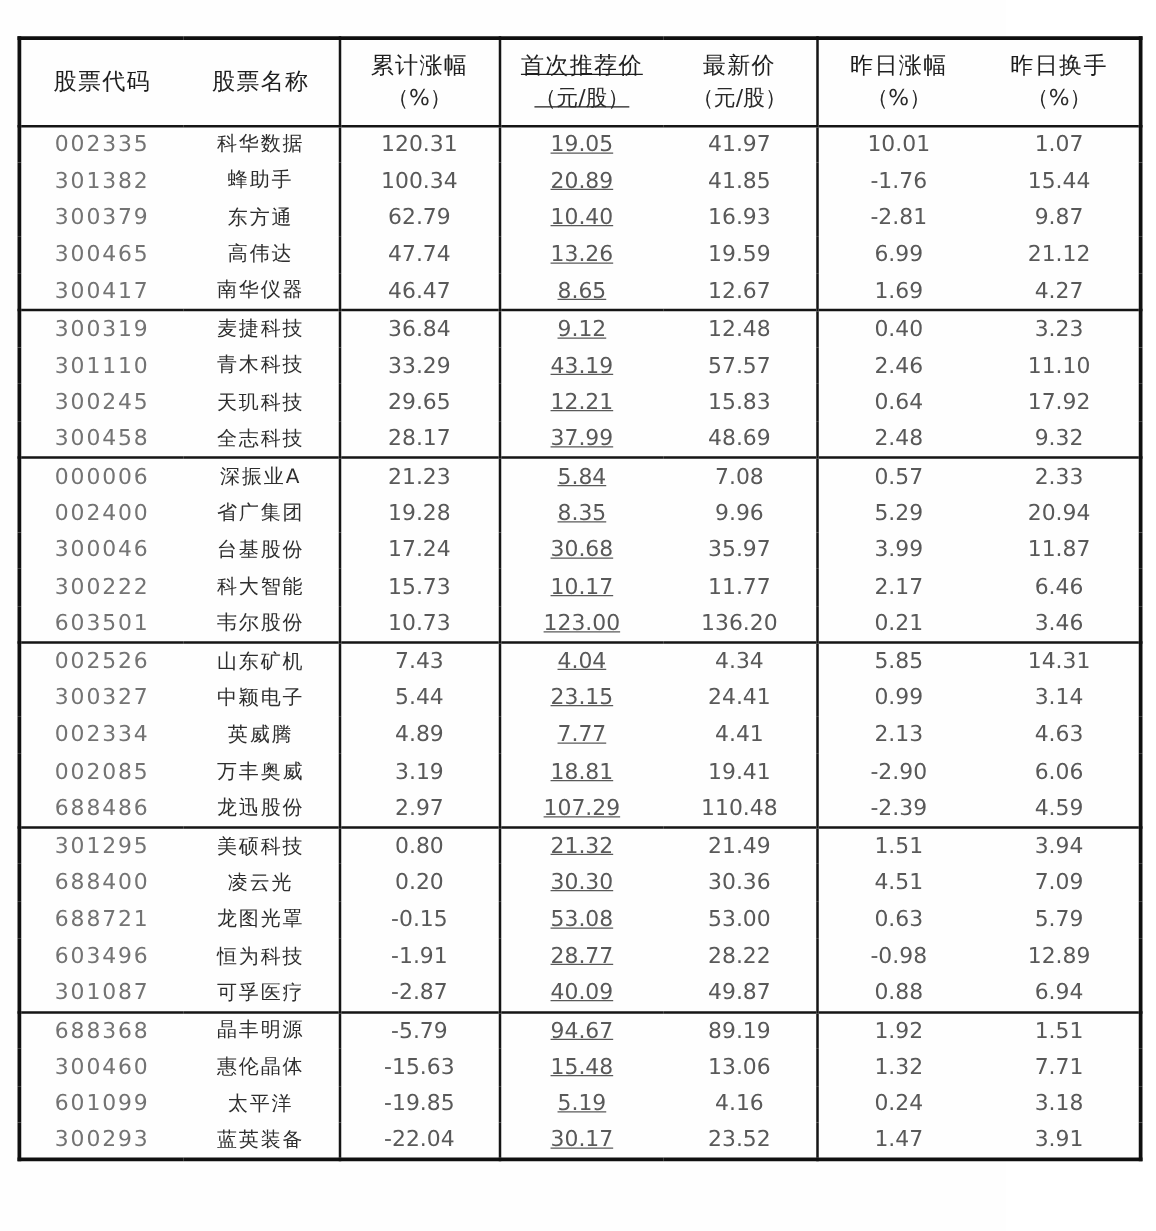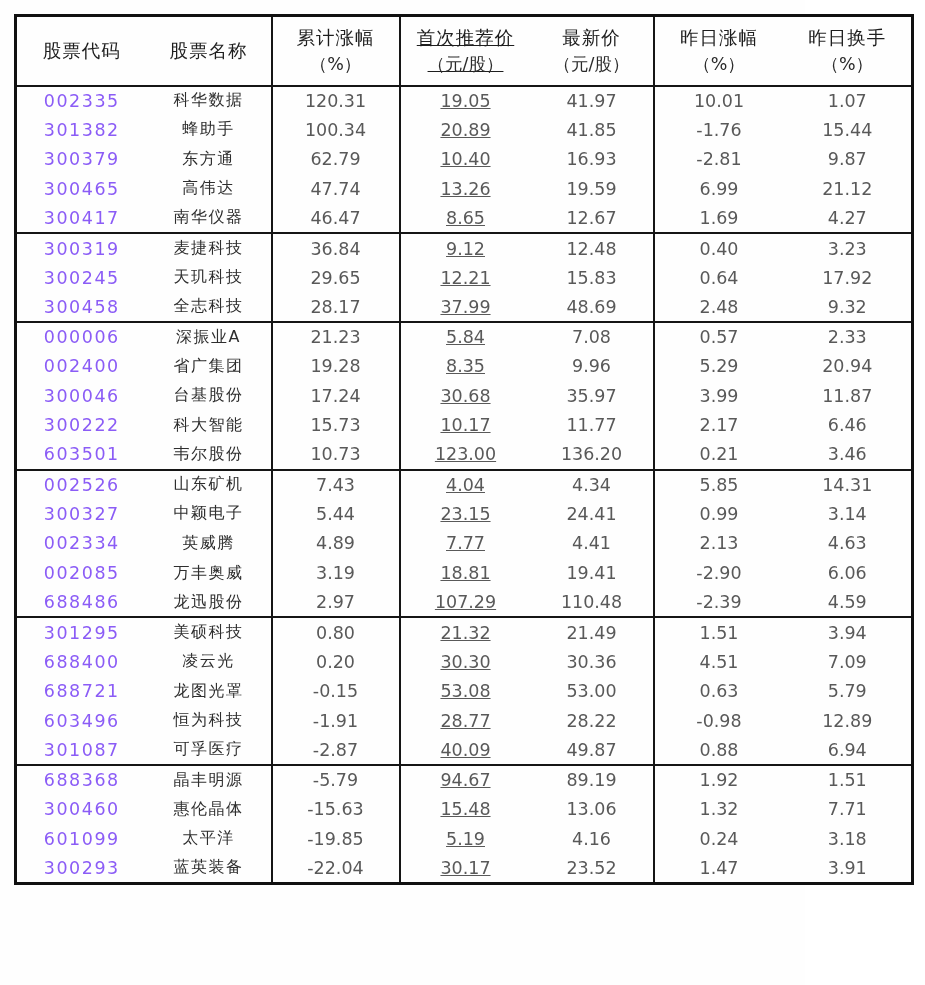--- a/index.html
+++ b/index.html
@@ -8,21 +8,21 @@
     background: #ffffff;
     width: 925px;
     height: 985px;
     font-family: "DejaVu Sans", "Liberation Sans", sans-serif;
   }
   .page {
     width: 805px;
     height: 985px;
     background: #fefefe;
     box-sizing: border-box;
-    padding: 14px 0 0 14px;
+    padding: 29px 0 0 14px;
   }
   table.stock-table {
     border-collapse: collapse;
     table-layout: fixed;
     width: 897px;
     background: #fefefe;
     border: 3px solid #101010;
   }
   thead tr { height: 70px; }
   tbody tr { height: 29.55px; }
@@ -46,21 +46,21 @@
     display: block;
     font-size: 17.5px;
     letter-spacing: 0;
     color: #2a2a2a;
   }
   th .h-main { display: block; }
   td {
     font-size: 17.5px;
     color: #595959;
   }
-  td.col-code { letter-spacing: 1.5px; color: #8b5cf6; }
+  td.col-code { letter-spacing: 1.5px; color: #737373; }
   td.col-name {
     font-size: 16px;
     color: #2e2e2e;
     letter-spacing: 1.5px;
   }
   
   .col-cum   { border-left: 2px solid #151515; }
   .col-first { border-left: 2px solid #151515; text-decoration: underline; }
   .col-ygain { border-left: 2px solid #151515; }
   
@@ -161,20 +161,29 @@
         <tr class="group-start">
           <td class="col-code">300319</td>
           <td class="col-name">麦捷科技</td>
           <td class="col-cum">36.84</td>
           <td class="col-first">9.12</td>
           <td class="col-latest">12.48</td>
           <td class="col-ygain">0.40</td>
           <td class="col-yturn">3.23</td>
         </tr>
         <tr>
+          <td class="col-code">301110</td>
+          <td class="col-name">青木科技</td>
+          <td class="col-cum">33.29</td>
+          <td class="col-first">43.19</td>
+          <td class="col-latest">57.57</td>
+          <td class="col-ygain">2.46</td>
+          <td class="col-yturn">11.10</td>
+        </tr>
+        <tr>
           <td class="col-code">300245</td>
           <td class="col-name">天玑科技</td>
           <td class="col-cum">29.65</td>
           <td class="col-first">12.21</td>
           <td class="col-latest">15.83</td>
           <td class="col-ygain">0.64</td>
           <td class="col-yturn">17.92</td>
         </tr>
         <tr>
           <td class="col-code">300458</td>

